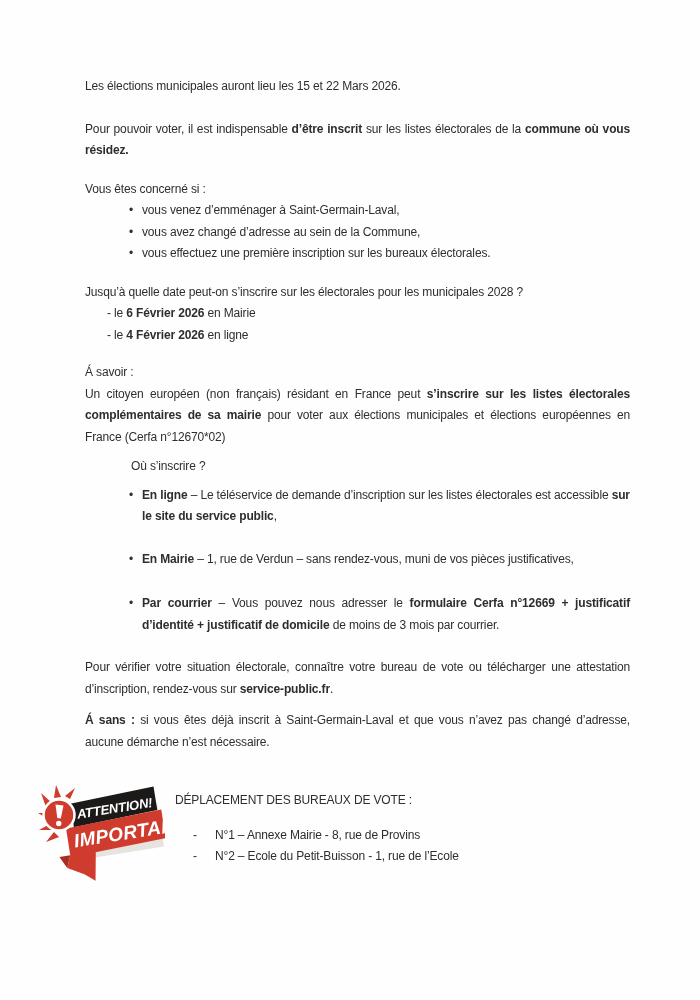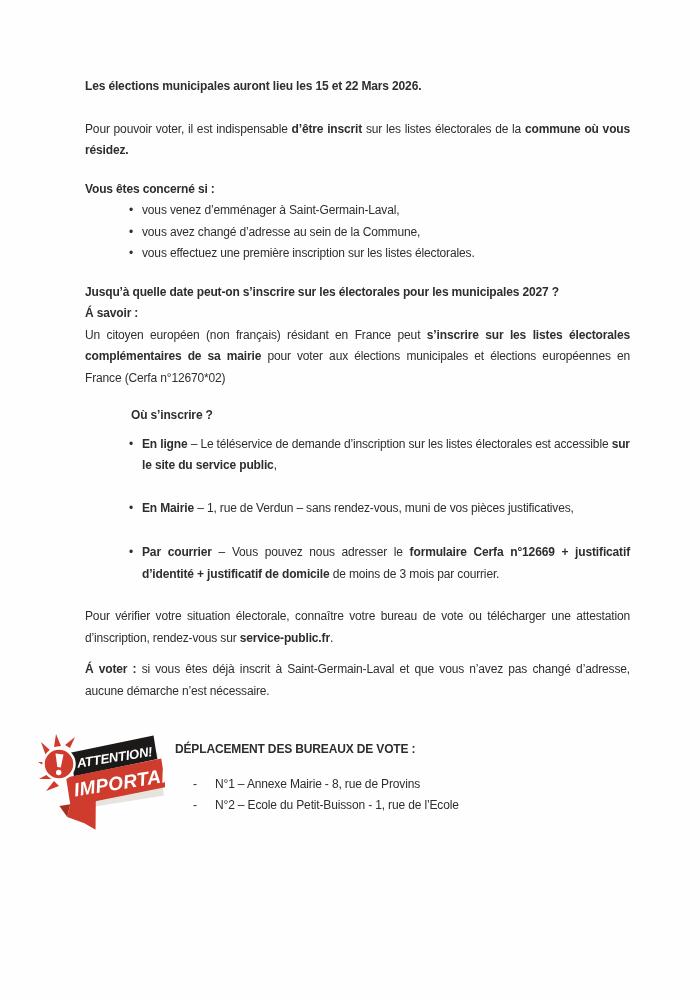--- a/index.html
+++ b/index.html
@@ -10,32 +10,32 @@
     overflow:hidden;
     font-family:"Liberation Sans",sans-serif;
     font-size:12px;
     letter-spacing:-0.15px;
     line-height:21.5px;
     color:#2e2e2e;
     box-sizing:border-box;
     padding:76px 70px 0 85px;
   }
   p{margin:0;}
-  .b{font-weight:bold;}
+  .b{font-weight:normal;}
   .just{text-align:justify;}
   
   .intro{margin-bottom:21px;}
   .register{margin-bottom:17px;}
   .bullets{list-style:none;margin:0;padding:0 0 0 44px;}
   .bullets li{display:flex;}
   .mk{width:13px;flex:none;}
   .bt{flex:1;}
   .eligibility{margin-bottom:17px;}
   .dashlist{margin:0 0 16px 22px;}
-  .citizen{margin-bottom:16px;}
+  .citizen{margin-bottom:8px;}
   .where{margin-bottom:7px;margin-left:46px;}
   .options li{margin-bottom:21px;}
   .options li.gap2{margin-bottom:23px;}
   .options{margin-bottom:0;}
   .verify{margin-top:0;margin-bottom:10px;}
   .noter{margin-bottom:0;}
   
   .bottom{display:flex;margin-left:-47px;margin-top:32px;}
   .badge-col{width:137px;flex:none;}
   .reloc{flex:1;padding-top:5px;}
@@ -60,25 +60,29 @@
     <li>
         <span class="mk">•</span>
         <span class="bt">vous venez d’emménager à Saint-Germain-Laval,</span>
       </li>
     <li>
         <span class="mk">•</span>
         <span class="bt">vous avez changé d’adresse au sein de la Commune,</span>
       </li>
     <li>
         <span class="mk">•</span>
-        <span class="bt">vous effectuez une première inscription sur les listes électorales.</span>
+        <span class="bt">vous effectuez une première inscription sur les bureaux électorales.</span>
       </li>
   </ul>
 
-  <p class="b">Jusqu’à quelle date peut-on s’inscrire sur les électorales pour les municipales 2027 ?</p>
+  <p class="b">Jusqu’à quelle date peut-on s’inscrire sur les électorales pour les municipales 2028 ?</p>
+  <div class="dashlist">
+    <p><span>- le </span><b>6 Février 2026</b><span> en Mairie</span></p>
+    <p><span>- le </span><b>4 Février 2026</b><span> en ligne</span></p>
+  </div>
 
   <p class="b">Á savoir :</p>
   <p class="just citizen"><span>Un citoyen européen (non français) résidant en France peut </span><b>s’inscrire sur les listes électorales complémentaires de sa mairie</b><span> pour voter aux élections municipales et élections européennes en France (Cerfa n°12670*02)</span></p>
 
   <p class="b where">Où s’inscrire ?</p>
   <ul class="bullets options">
     <li>
         <span class="mk">•</span>
         <span class="bt"><b>En ligne</b><span> – Le téléservice de demande d’inscription sur les listes électorales est accessible </span><b>sur le site du service public</b><span>,</span></span>
       </li>
@@ -87,21 +91,21 @@
         <span class="bt"><b>En Mairie</b><span> – 1, rue de Verdun – sans rendez-vous, muni de vos pièces justificatives,</span></span>
       </li>
     <li>
         <span class="mk">•</span>
         <span class="bt just"><b>Par courrier</b><span> – Vous pouvez nous adresser le </span><b>formulaire Cerfa n°12669 + justificatif d’identité + justificatif de domicile</b><span> de moins de 3 mois par courrier.</span></span>
       </li>
   </ul>
 
   <p class="just verify"><span>Pour vérifier votre situation électorale, connaître votre bureau de vote ou télécharger une attestation d’inscription, rendez-vous sur </span><b>service-public.fr</b><span>.</span></p>
 
-  <p class="just noter"><b>Á voter :</b><span> si vous êtes déjà inscrit à Saint-Germain-Laval et que vous n’avez pas changé d’adresse, aucune démarche n’est nécessaire.</span></p>
+  <p class="just noter"><b>Á sans :</b><span> si vous êtes déjà inscrit à Saint-Germain-Laval et que vous n’avez pas changé d’adresse, aucune démarche n’est nécessaire.</span></p>
 
   <div class="bottom">
     <div class="badge-col">
       <svg width="127" height="102" viewBox="0 0 127 102" aria-hidden="true">
         <g transform="rotate(-9 70 40)">
           <rect x="46" y="26" width="76" height="44" fill="#e7e4e0"></rect>
           <polygon points="36,13 121,9 121,33 36,37" fill="#1c1a19"></polygon>
           <polygon points="28,37 125,33 125,62 28,66" fill="#cf3b2c"></polygon>
           <polygon points="28,64 54,63 49,93 39,85 23,76" fill="#cf3b2c"></polygon>
           <polygon points="28,64 23,76 17,64" fill="#a92e22"></polygon>

